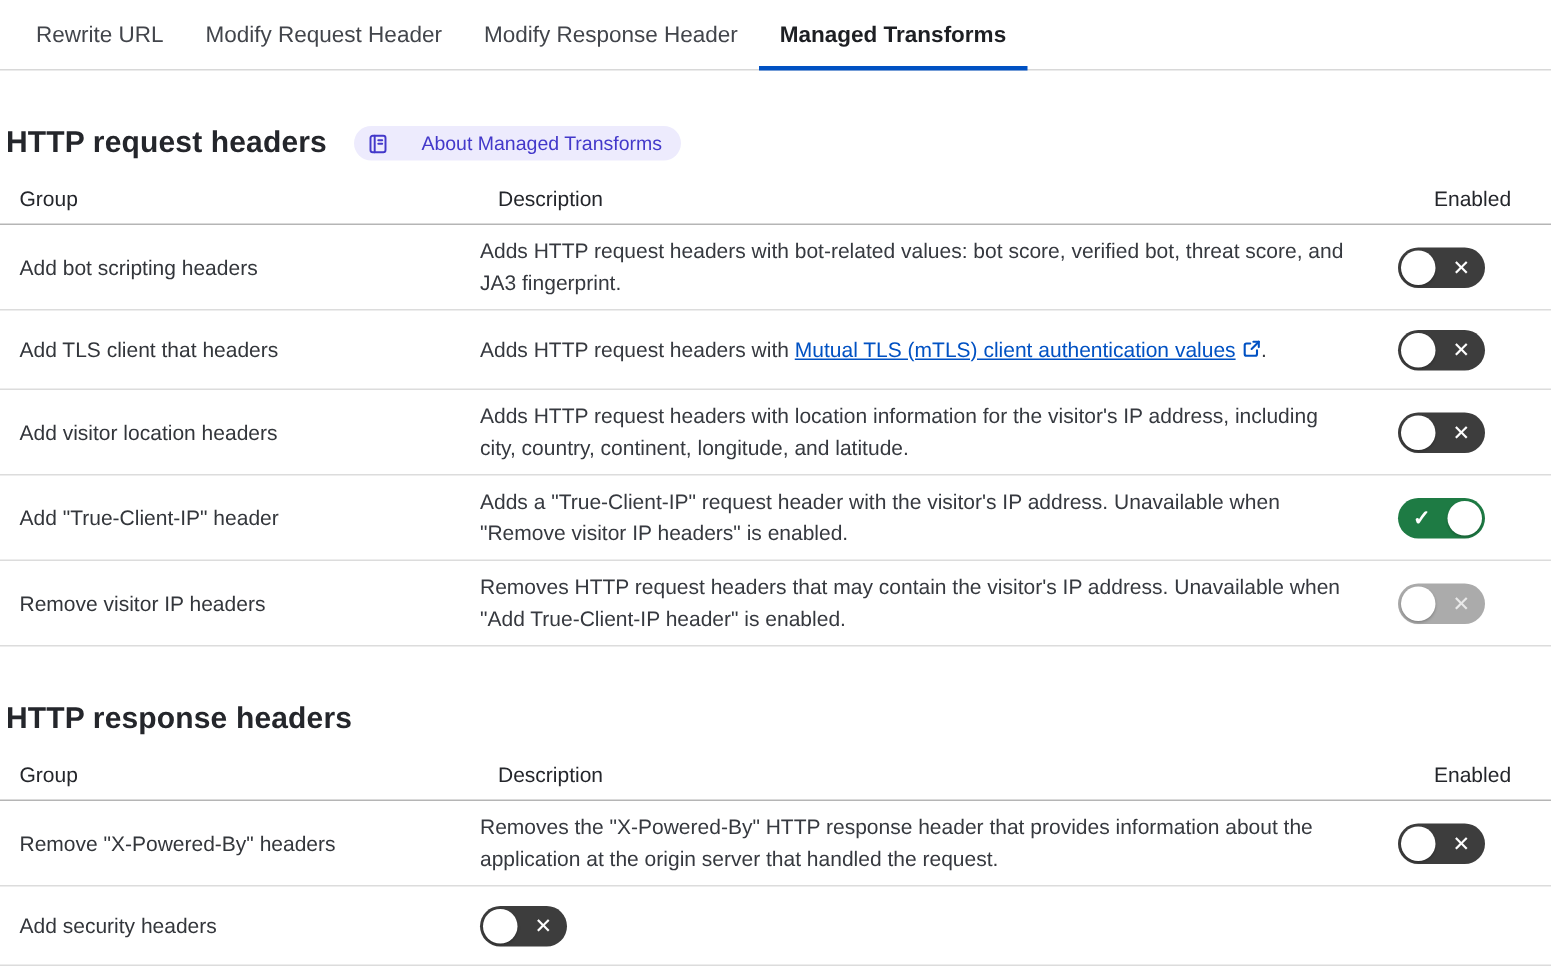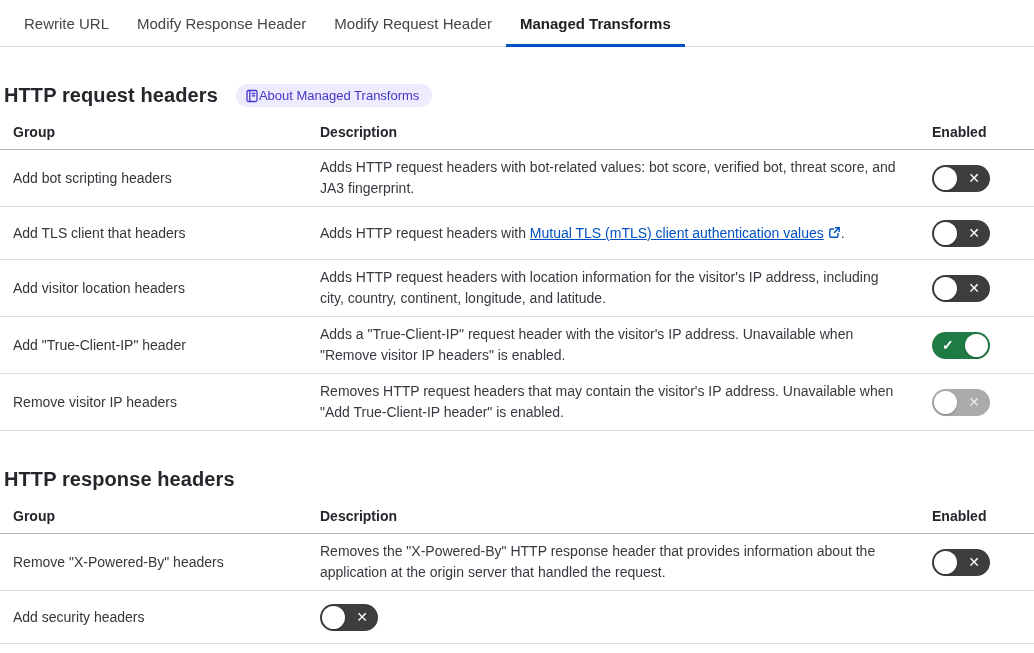--- a/index.html
+++ b/index.html
@@ -35,42 +35,43 @@
   
   .section-head {
     display:flex; align-items:center;
     margin:37px 0 11px 4px;
   }
   .section-title {
     font-size:20px; font-weight:700; color:#24262b;
     letter-spacing:.1px;
   }
   .badge {
-    display:inline-flex; align-items:center; gap:0;
+    display:inline-flex; align-items:center; gap:22px;
     margin-left:18px;
     background:#edebfd;
     color:#4338ca;
     border-radius:999px;
     padding:4px 13px 4px 9px;
     font-size:13px;
     cursor:pointer;
   }
   .badge svg { display:block; }
 
   
   .thead, .trow {
     display:grid;
     grid-template-columns:307px 612px 1fr;
     padding-left:13px;
     align-items:center;
   }
   .thead {
-    font-size:14px; font-weight:700; color:#24262b;
+    font-size:14px; font-weight:400; color:#24262b;
     padding-top:6px; padding-bottom:9px;
     border-bottom:1px solid #b5b5b5;
+    gap:12px;
   }
   .trow {
     min-height:53px;
     padding-top:7px; padding-bottom:7px;
     border-bottom:1px solid #dcdcdc;
     font-size:14px;
   }
   .group-cell { color:#33363b; padding-right:16px; }
   .desc-cell  { color:#36393f; line-height:21px; padding-right:30px; }
   .desc-link  {
@@ -107,22 +108,22 @@
   .toggle.off .sym,
   .toggle.disabled .sym  { right:10px; }
   .toggle.on .sym        { left:10px; font-weight:700; }
   .toggle.disabled .sym  { color:#e9e9e9; }
 </style>
 </head>
 <body>
 
 <div class="tabbar">
   <div class="tab">Rewrite URL</div>
+  <div class="tab">Modify Request Header</div>
   <div class="tab">Modify Response Header</div>
-  <div class="tab">Modify Request Header</div>
   <div class="tab active">Managed Transforms</div>
 </div>
 
 <div class="section-head">
   <span class="section-title">HTTP request headers</span>
   <span class="badge">
     <span>
       <svg width="14" height="14" viewBox="0 0 14 14" fill="none" stroke="#4338ca" stroke-width="1.3" stroke-linecap="round" stroke-linejoin="round">
         <rect x="2" y="1.5" width="10" height="11" rx="1.5"></rect>
         <path d="M4.8 1.5 v11"></path>

